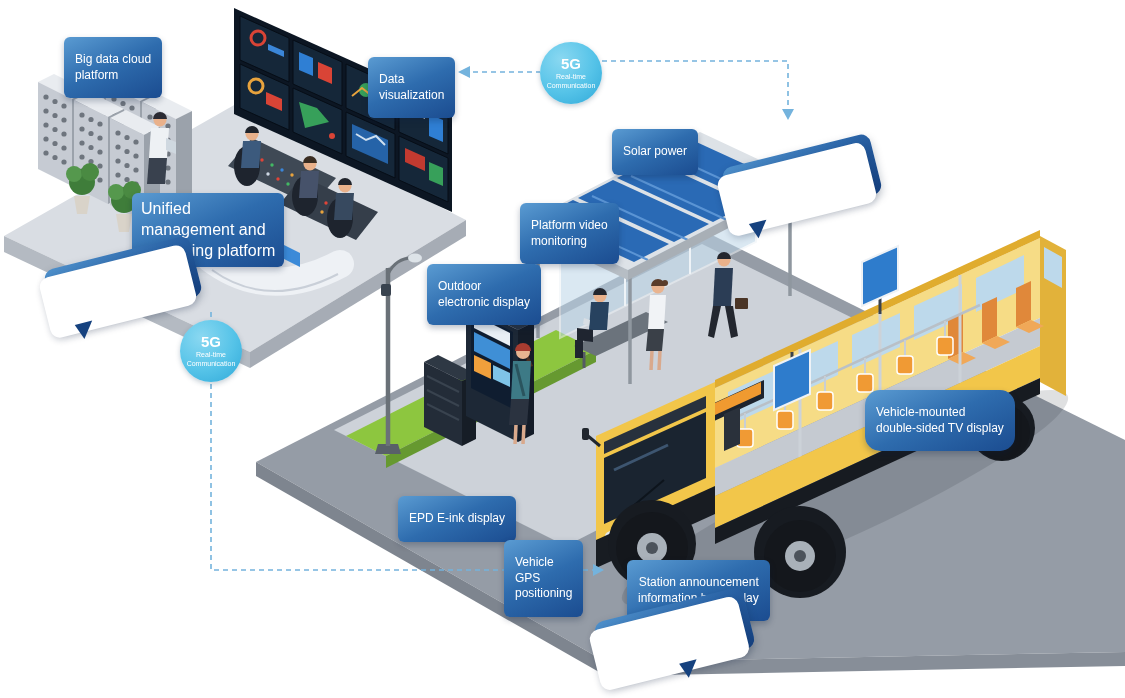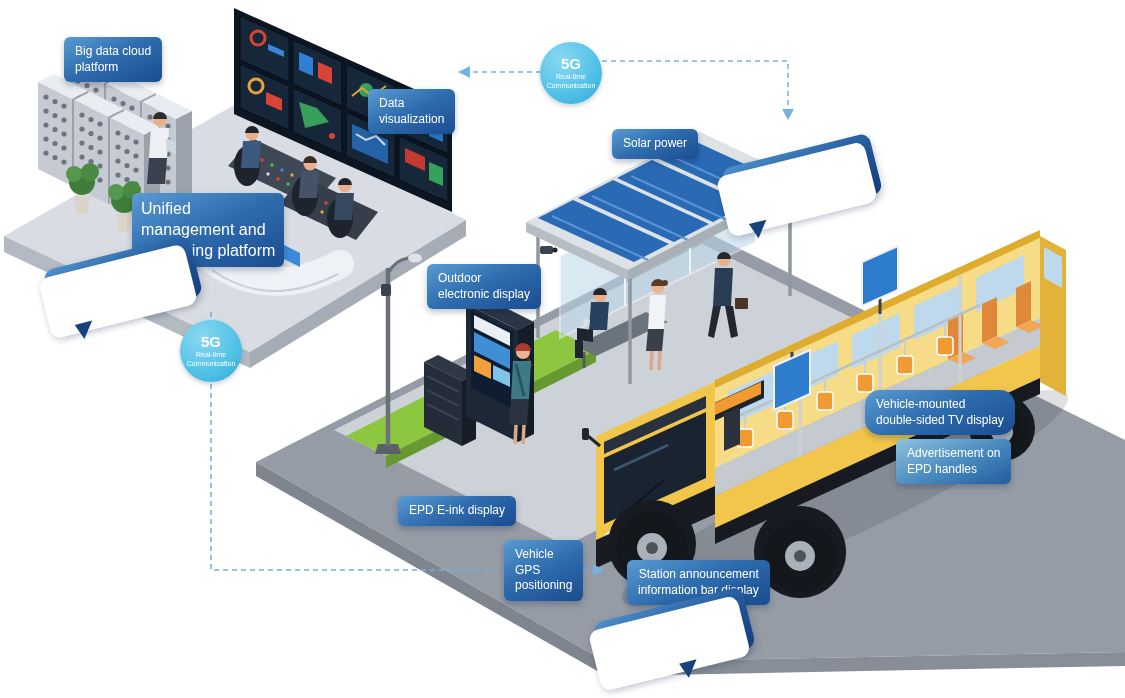--- a/index.html
+++ b/index.html
@@ -5,21 +5,21 @@
   * { margin:0; padding:0; box-sizing:border-box; }
   html,body { background:#ffffff; font-family:"Liberation Sans", sans-serif; }
   .stage { position:relative; width:1125px; height:698px; background:#ffffff; overflow:hidden; }
   .scene { position:absolute; left:0; top:0; width:1125px; height:698px; }
 
   .label {
     position:absolute;
     color:#fff;
     background:linear-gradient(155deg,#5a9bd2 0%, #2e6cae 48%, #1b4c90 100%);
     border-radius:6px;
-    padding:7px 11px;
+    padding:15px 11px;
     font-size:12px;
     line-height:1.3;
     white-space:pre-line;
     box-shadow:0 3px 6px rgba(10,30,60,0.28);
     z-index:5;
   }
   .label.small { font-size:16px; padding:6px 9px; }
   .label.light { background:linear-gradient(155deg,#8ec2de 0%, #4a8cc0 52%, #225ba0 100%); }
 
   .callout {
@@ -66,21 +66,21 @@
     color:#fff;
     display:flex; flex-direction:column; align-items:center; justify-content:center;
     z-index:5;
     box-shadow:0 2px 5px rgba(20,60,90,0.25);
     text-align:center;
   }
   .badge .b-title { font-size:15px; font-weight:bold; line-height:1.1; }
   .badge .b-sub { font-size:7px; line-height:1.3; white-space:pre-line; }
 
   .l-bigdata  { left:64px;  top:37px;  }
-  .l-datavis  { left:368px; top:57px;margin-top:32px;  }
+  .l-datavis  { left:368px; top:57px;  }
   .l-solar    { left:612px; top:129px; }
   .l-pvm      { left:520px; top:203px; }
   .l-outdoor  { left:427px; top:264px; }
   .l-unified  { left:132px; top:193px; }
   .l-epd      { left:398px; top:448px;margin-top:48px; }
   .l-gps      { left:504px; top:540px; }
   .l-ann      { left:627px; top:560px;text-align:right; }
   .l-tv       { left:865px; top:390px;border-radius:15px; }
   .l-handles  { left:896px; top:439px; }
   .c-infopub  { left:48px;  top:252px; }
@@ -455,35 +455,35 @@
       <polygon points="788,120 782,109 794,109"></polygon>
       <polygon points="604,570 593,564 593,576"></polygon>
     </g>
   </svg>
 
   <div class="label l-bigdata">Big data cloud
 platform</div>
   <div class="label l-datavis">Data
 visualization</div>
   <div class="label l-solar">Solar power</div>
+  <div class="label l-pvm">Platform video
+monitoring</div>
   <div class="label l-outdoor">Outdoor
 electronic display</div>
   <div class="label small l-unified">Unified
 management and
 publishing platform</div>
   <div class="label l-epd">EPD E-ink display</div>
   <div class="label l-gps">Vehicle
 GPS
 positioning</div>
   <div class="label l-ann">Station announcement
 information bar display</div>
   <div class="label l-tv">Vehicle-mounted
 double-sided TV display</div>
-  <div class="label light l-handles">Advertisement on
-EPD handles</div>
 
   <div class="callout c-infopub">Information
 publication system</div>
   <div class="callout c-station">Station information
 publication</div>
   <div class="callout c-vehicle">Vehicle information
 publication</div>
 
   <div class="badge b-top">
     <span class="b-title">5G</span>

